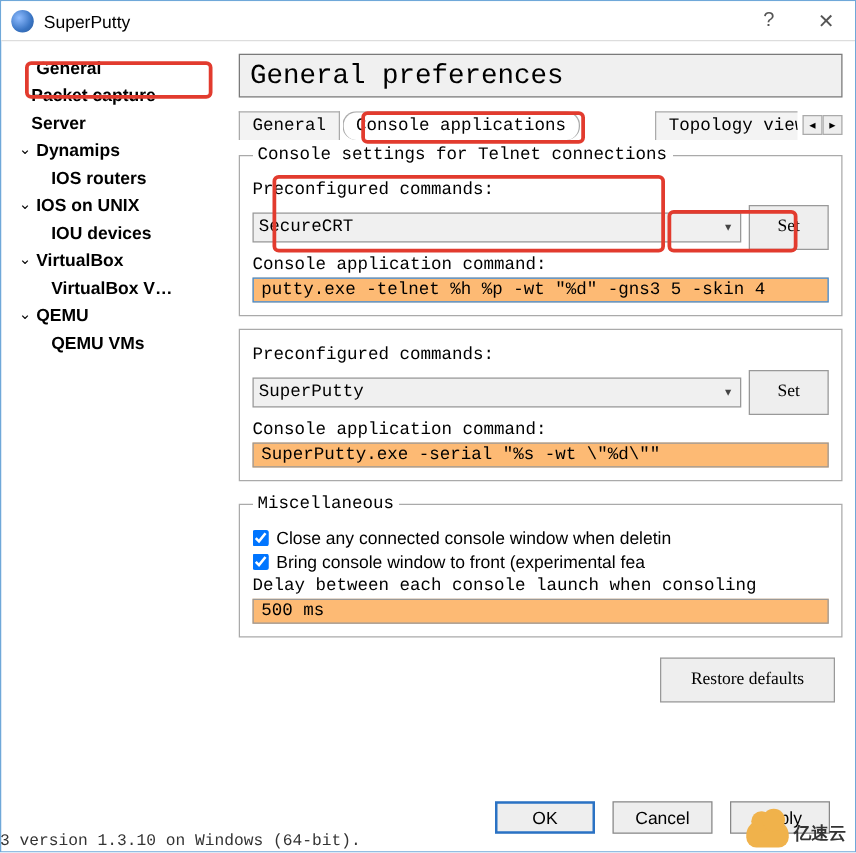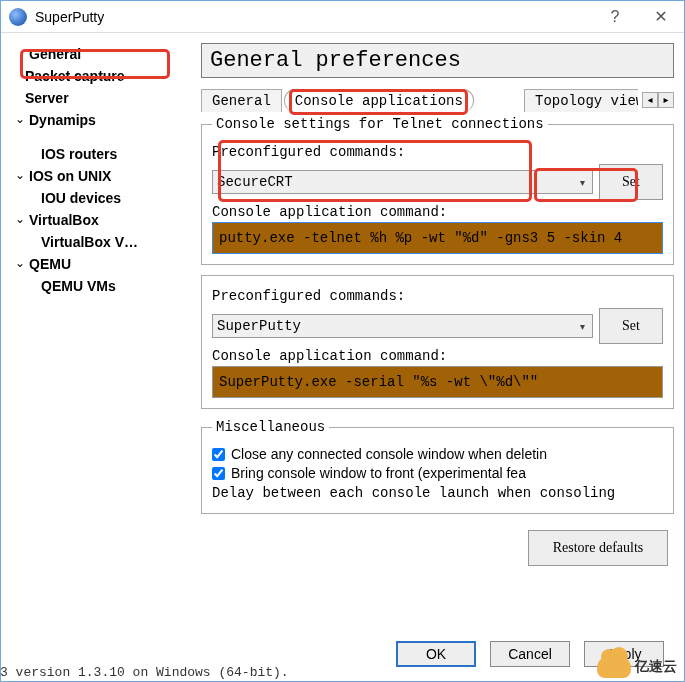--- a/index.html
+++ b/index.html
@@ -4,21 +4,21 @@
 <style>
   * { box-sizing: border-box; font-family: "Segoe UI", Tahoma, sans-serif; font-size: 14px; }
   body { margin: 0; background: #fff; width: 685px; height: 682px; position: relative; overflow: hidden; }
   .window { border: 1px solid #6fa8d9; width: 685px; height: 682px; display: flex; flex-direction: column; background:#fff; }
   .titlebar { height: 32px; display: flex; align-items: center; padding: 0 0 0 8px; background:#fff; border-bottom:1px solid #ddd; }
   .titlebar .ti { width: 18px; height: 18px; margin-right:8px; border-radius:50%; background: radial-gradient(circle at 35% 35%, #8fbcff 0%, #3a75c4 60%, #2a5a9a 100%); }
   .titlebar .ttl { flex:1; font-weight:400; }
   .titlebar .btns { display:flex; }
   .titlebar .btn { width: 46px; height:30px; display:flex; align-items:center; justify-content:center; }
   .titlebar .btn span { font-size:16px; color:#555; }
-  .body { flex:1; display:flex; padding: 10px 10px 0 10px; gap:20px; }
+  .body { flex:1; display:flex; padding: 10px 10px 0 10px; gap:10px; }
   .sidebar { width: 170px; }
   .sidebar .item { padding: 3px 2px 3px 4px; font-weight:700; font-size:15px; display:flex; align-items:center; }
   .sidebar .arrow { display:inline-block; width:14px; font-size:12px; font-weight:400; transform:translateY(-1px); }
   .content { flex:1; display:flex; flex-direction:column; }
   .page-title { border:1px solid #7a7a7a; background:#f0f0f0; padding:4px 8px; font-family: "Courier New", monospace; font-size:22px; margin-bottom:10px; }
   .tabbar { display:flex; align-items:center; margin-bottom:5px; }
   .tab { border:1px solid #aaa; border-bottom:none; padding:3px 10px; font-family:"Courier New", monospace; background:#f3f3f3; margin-right:2px; position:relative; top:1px; cursor:pointer;}
   .tab.active { background:#fff;border-radius:11px; }
   .tab.partial { border-right:none; padding-right:4px; }
   .tab.cut { overflow:hidden; white-space:nowrap; }
@@ -26,21 +26,21 @@
   .spinbtns .sb { width:16px; height:16px; border:1px solid #aaa; background:#eee; display:flex; align-items:center; justify-content:center; font-size:10px; cursor:pointer;}
   .tabspacer { flex:1; }
   fieldset { border:1px solid #aaa; margin:0 0 10px 0; padding:8px 10px 10px 10px; font-family:"Courier New", monospace; }
   legend { padding:0 4px; font-family:"Courier New", monospace; }
   .row { display:flex; align-items:center; gap:6px; margin:4px 0; }
   .label { font-family:"Courier New", monospace; margin:4px 0 2px 0; }
   select.combo { flex:1; height:24px; font-family:"Courier New", monospace; background:#f0f0f0; border:1px solid #999; padding:0 4px; appearance:none; -webkit-appearance:none; }
   .combo-wrap { display:flex; align-items:center; flex:1; position:relative; }
   .combo-wrap .caret { position:absolute; right:8px; pointer-events:none; font-size:10px; color:#444;}
   .btn-std { height:36px; min-width:64px; padding:0 12px; border:1px solid #999; background:#eee; font-family:Liberation Serif, serif; cursor:pointer; text-align:center; }
-  .txt { width:100%; height:32px; border:1px solid #3a8dde; padding:0 6px; font-family:"Courier New", monospace; background:#a16207; }
+  .txt { width:100%; height:20px; border:1px solid #3a8dde; padding:0 6px; font-family:"Courier New", monospace; background:#fdba74; }
   .txt.gray { border:1px solid #999; }
   .chk { display:flex; align-items:center; gap:6px; font-family:"Courier New", monospace; margin:3px 0; }
   .chk input { margin:0; }
   .footer { display:flex; justify-content:flex-end; padding:8px 20px 14px 0; gap:14px; }
   .footer .fb { width:80px; height:26px; border:1px solid #888; background:#eee; cursor:pointer; }
   .footer .fb.primary { border:2px solid #2a72c4; }
   .right-actions { display:flex; justify-content:flex-end; padding:6px 6px 2px 0;}
   .brand { position:absolute; right:8px; bottom:4px; display:flex; align-items:center; gap:4px; font-weight:700; font-size:16px; color:#333;}
   .brand .cloud { width:34px; height:22px; background:#f0b24b; border-radius:12px 12px 8px 8px; position:relative; }
   .brand .cloud::before { content:""; position:absolute; width:16px; height:16px; background:#f0b24b; border-radius:50%; top:-7px; left:4px;}
@@ -74,21 +74,21 @@
         <div class="item" style="padding-left: 14px;">
           <span>Packet capture</span>
         </div>
         <div class="item" style="padding-left: 14px;">
           <span>Server</span>
         </div>
         <div class="item" style="padding-left: 4px;">
           <span class="arrow">⌄</span>
           <span>Dynamips</span>
         </div>
-        <div class="item" style="padding-left: 30px; margin-top: 12px;">
+        <div class="item" style="padding-left: 30px;">
           <span>IOS routers</span>
         </div>
         <div class="item" style="padding-left: 4px;">
           <span class="arrow">⌄</span>
           <span>IOS on UNIX</span>
         </div>
         <div class="item" style="padding-left: 30px;">
           <span>IOU devices</span>
         </div>
         <div class="item" style="padding-left: 4px;">
@@ -156,20 +156,21 @@
         <legend>Miscellaneous</legend>
         <label class="chk">
             <input type="checkbox" checked="" style="">
             <span>Close any connected console window when deletin</span>
           </label>
         <label class="chk">
             <input type="checkbox" checked="" style="">
             <span>Bring console window to front (experimental fea</span>
           </label>
         <div class="label">Delay between each console launch when consoling</div>
+        <input class="txt gray" type="text" value="500 ms" style="">
       </fieldset>
 
       <div class="right-actions">
         <button class="btn-std" style="min-width:140px;">Restore defaults</button>
       </div>
     </div>
   </div>
 
   <div class="footer">
     <button class="fb primary">OK</button>

